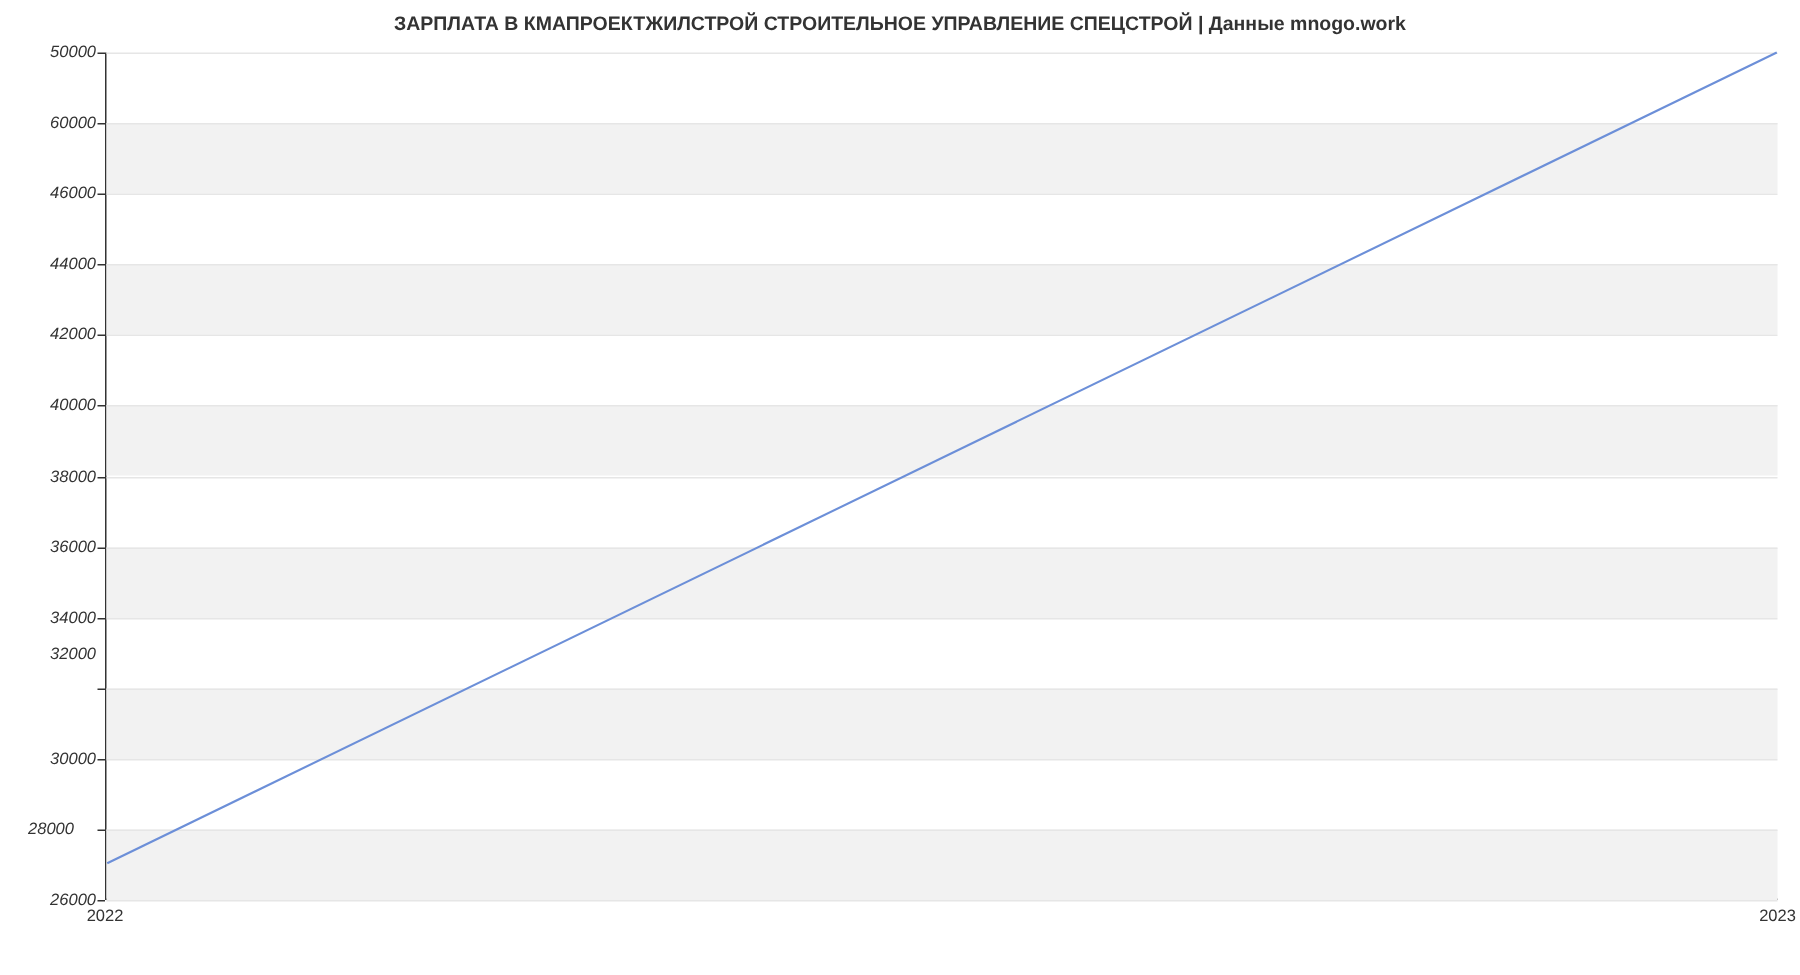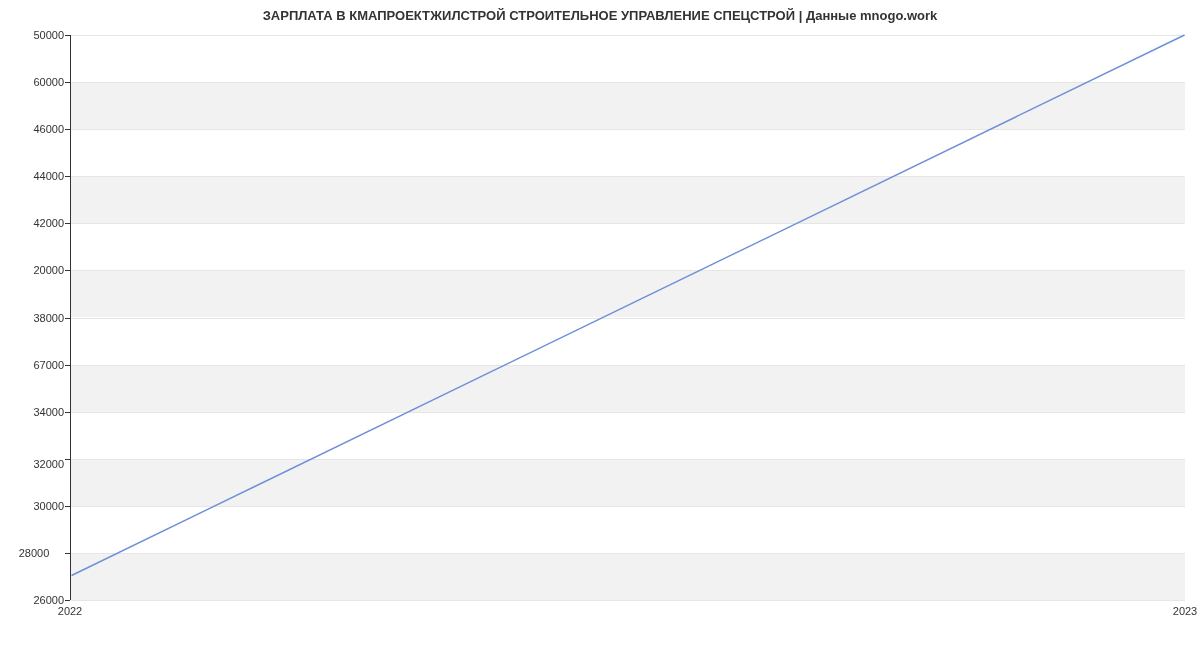--- a/index.html
+++ b/index.html
@@ -44,20 +44,21 @@
     background: #e6e6e6;
   }
   .ytick {
     position: absolute;
     right: 1136px; 
     font-size: 11px;
     color: #333;
     transform: translateY(-50%);
     text-align: right;
     width: 60px;
+    font-style: italic;
   }
   .xtick {
     position: absolute;
     top: 605px;
     font-size: 11px;
     color: #333;
     transform: translateX(-50%);
   }
   .ytick-mark {
     position: absolute;
@@ -82,29 +83,29 @@
 <div class="chart-wrap">
   <div class="title">ЗАРПЛАТА В  КМАПРОЕКТЖИЛСТРОЙ СТРОИТЕЛЬНОЕ УПРАВЛЕНИЕ СПЕЦСТРОЙ | Данные mnogo.work</div>
 
   <div id="yticks-container">
       <div class="ytick" style="top: 600px;">26000</div>
       <div class="ytick-mark" style="top: 600px;"></div>
       <div class="ytick" style="top: 552.917px; text-align: center;">28000</div>
       <div class="ytick-mark" style="top: 552.917px;"></div>
       <div class="ytick" style="top: 505.833px;">30000</div>
       <div class="ytick-mark" style="top: 505.833px;"></div>
-      <div class="ytick" style="top: 464px; text-align: right;">32000</div>
+      <div class="ytick" style="top: 436px; text-align: right;">32000</div>
       <div class="ytick-mark" style="top: 458.75px;"></div>
       <div class="ytick" style="top: 411.667px;">34000</div>
       <div class="ytick-mark" style="top: 411.667px;"></div>
-      <div class="ytick" style="top: 364.583px;">67000</div>
+      <div class="ytick" style="top: 364.583px;">36000</div>
       <div class="ytick-mark" style="top: 364.583px;"></div>
       <div class="ytick" style="top: 317.5px;">38000</div>
       <div class="ytick-mark" style="top: 317.5px;"></div>
-      <div class="ytick" style="top: 270.417px;">20000</div>
+      <div class="ytick" style="top: 270.417px;">40000</div>
       <div class="ytick-mark" style="top: 270.417px;"></div>
       <div class="ytick" style="top: 223.333px;">42000</div>
       <div class="ytick-mark" style="top: 223.333px;"></div>
       <div class="ytick" style="top: 176.25px;">44000</div>
       <div class="ytick-mark" style="top: 176.25px;"></div>
       <div class="ytick" style="top: 129.167px;">46000</div>
       <div class="ytick-mark" style="top: 129.167px;"></div>
       <div class="ytick" style="top: 82.0833px;">60000</div>
       <div class="ytick-mark" style="top: 82.0833px;"></div>
       <div class="ytick" style="top: 35px;">50000</div>

